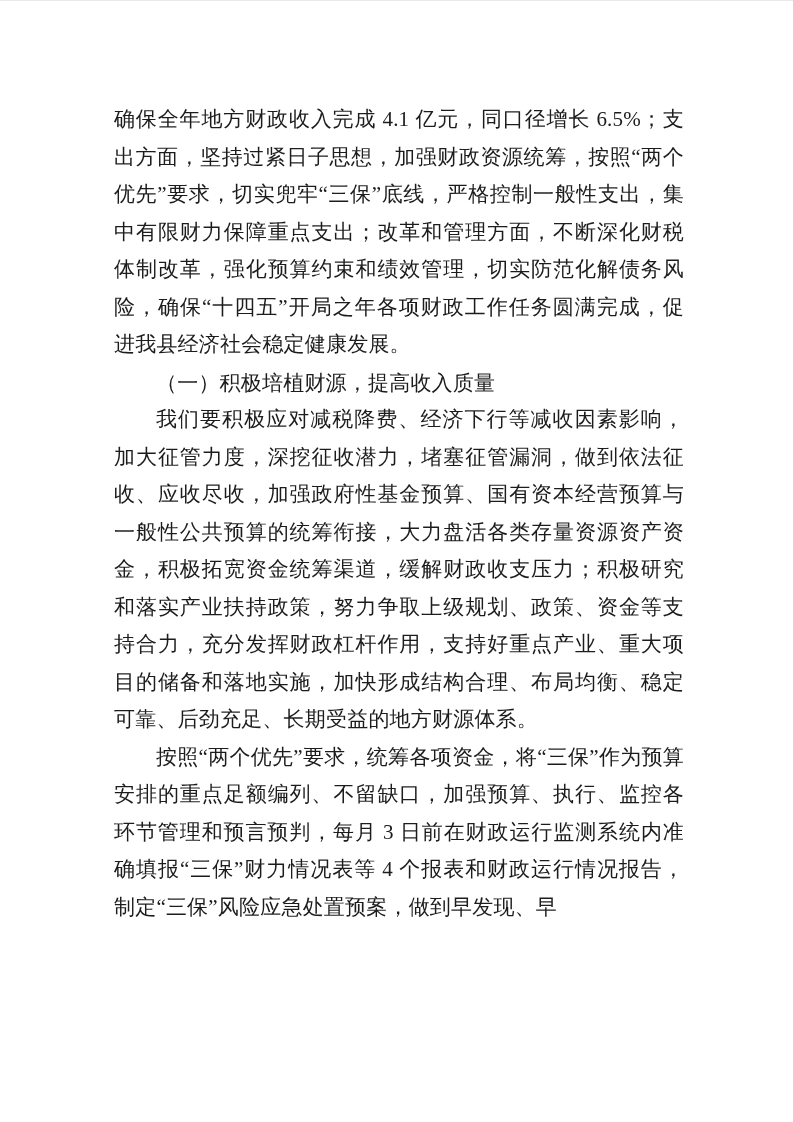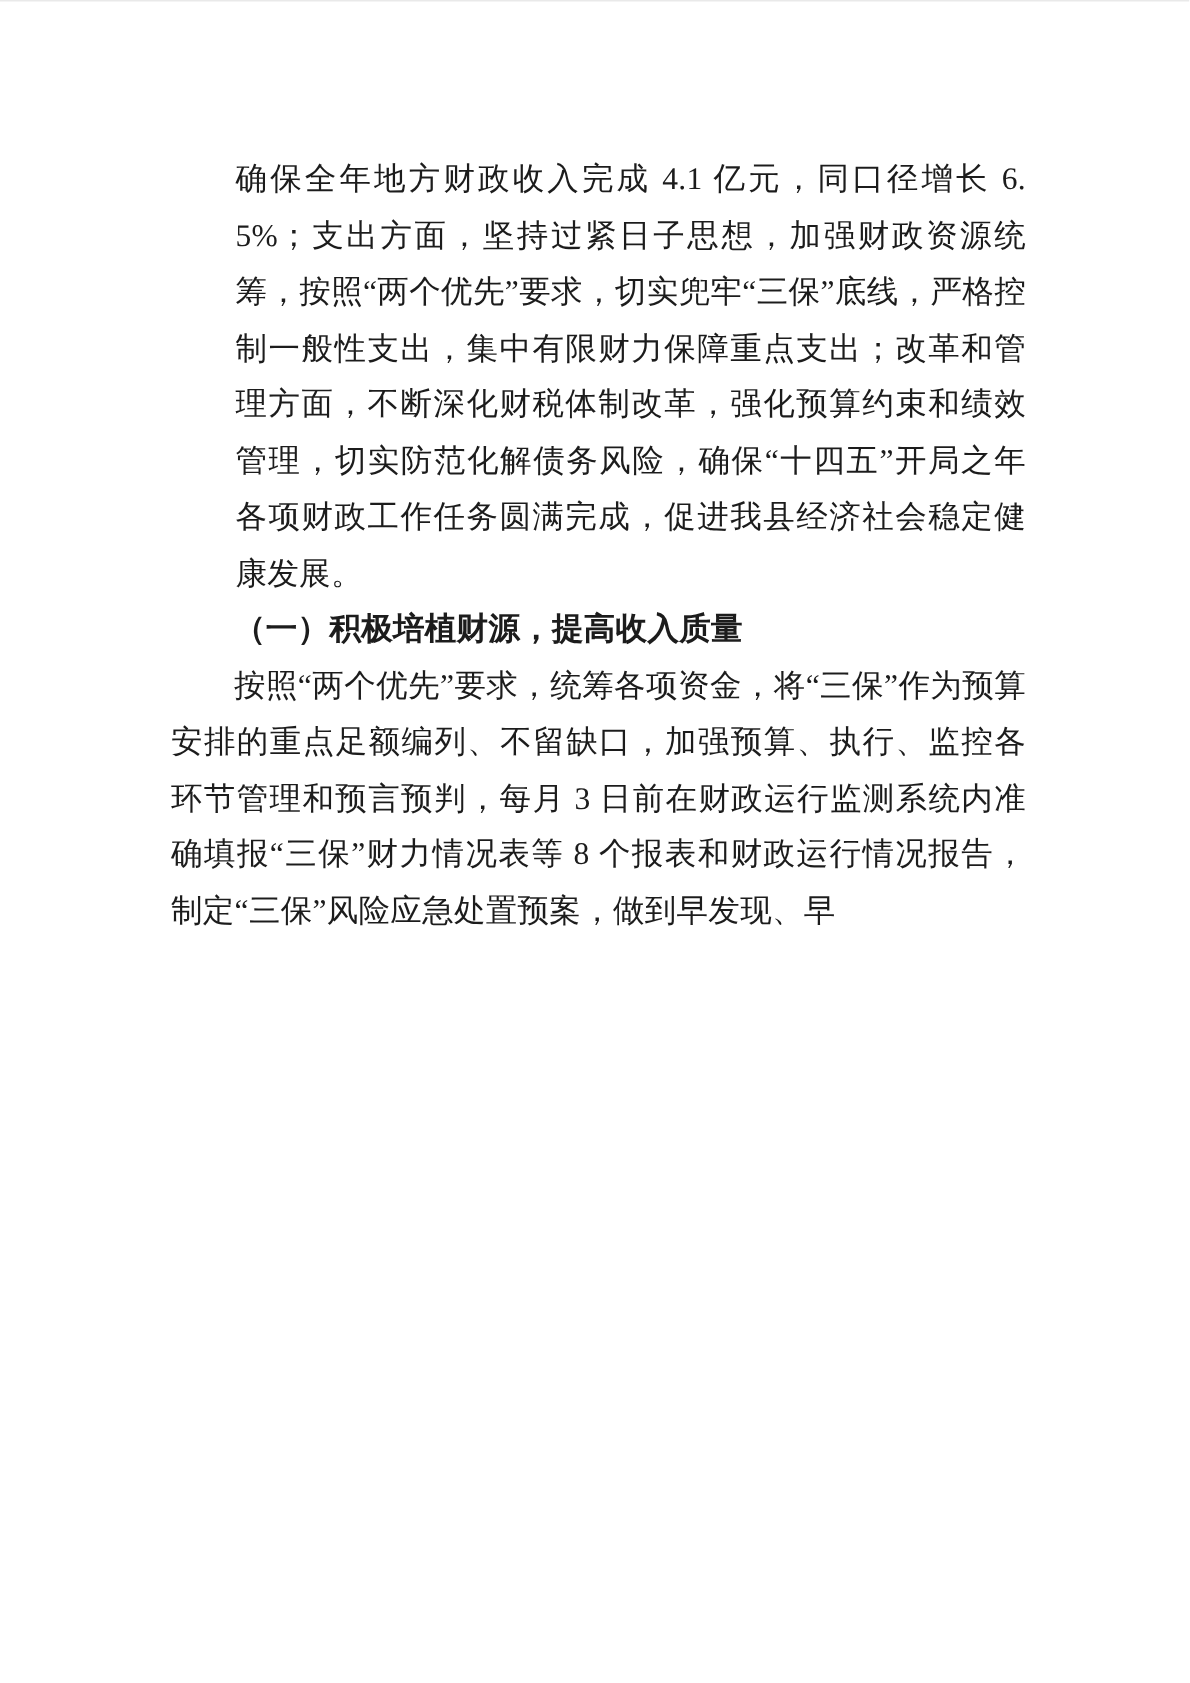--- a/index.html
+++ b/index.html
@@ -30,30 +30,30 @@
     letter-spacing: 0.2px;
   }
   .content p {
     margin: 0;
     padding: 0;
     text-indent: 2em;
     word-break: break-all;
   }
   .content p.no-indent {
     text-indent: 0;
-    margin-left: 43px;
   }
   .content p.heading {
     font-family: "Liberation Sans", "DejaVu Sans", sans-serif;
-    font-weight: 700;
+    font-weight: 400;
     text-align: left;
   }
 </style>
 </head>
 <body>
 
 <div class="page">
   <div class="content">
     <p class="no-indent">确保全年地方财政收入完成 4.1 亿元，同口径增长 6.5%；支出方面，坚持过紧日子思想，加强财政资源统筹，按照“两个优先”要求，切实兜牢“三保”底线，严格控制一般性支出，集中有限财力保障重点支出；改革和管理方面，不断深化财税体制改革，强化预算约束和绩效管理，切实防范化解债务风险，确保“十四五”开局之年各项财政工作任务圆满完成，促进我县经济社会稳定健康发展。</p>
     <p class="heading">（一）积极培植财源，提高收入质量</p>
-    <p>按照“两个优先”要求，统筹各项资金，将“三保”作为预算安排的重点足额编列、不留缺口，加强预算、执行、监控各环节管理和预言预判，每月 3 日前在财政运行监测系统内准确填报“三保”财力情况表等 8 个报表和财政运行情况报告，制定“三保”风险应急处置预案，做到早发现、早</p>
+    <p>我们要积极应对减税降费、经济下行等减收因素影响，加大征管力度，深挖征收潜力，堵塞征管漏洞，做到依法征收、应收尽收，加强政府性基金预算、国有资本经营预算与一般性公共预算的统筹衔接，大力盘活各类存量资源资产资金，积极拓宽资金统筹渠道，缓解财政收支压力；积极研究和落实产业扶持政策，努力争取上级规划、政策、资金等支持合力，充分发挥财政杠杆作用，支持好重点产业、重大项目的储备和落地实施，加快形成结构合理、布局均衡、稳定可靠、后劲充足、长期受益的地方财源体系。</p>
+    <p>按照“两个优先”要求，统筹各项资金，将“三保”作为预算安排的重点足额编列、不留缺口，加强预算、执行、监控各环节管理和预言预判，每月 3 日前在财政运行监测系统内准确填报“三保”财力情况表等 4 个报表和财政运行情况报告，制定“三保”风险应急处置预案，做到早发现、早</p>
   </div>
 </div>
 
 </body></html>

